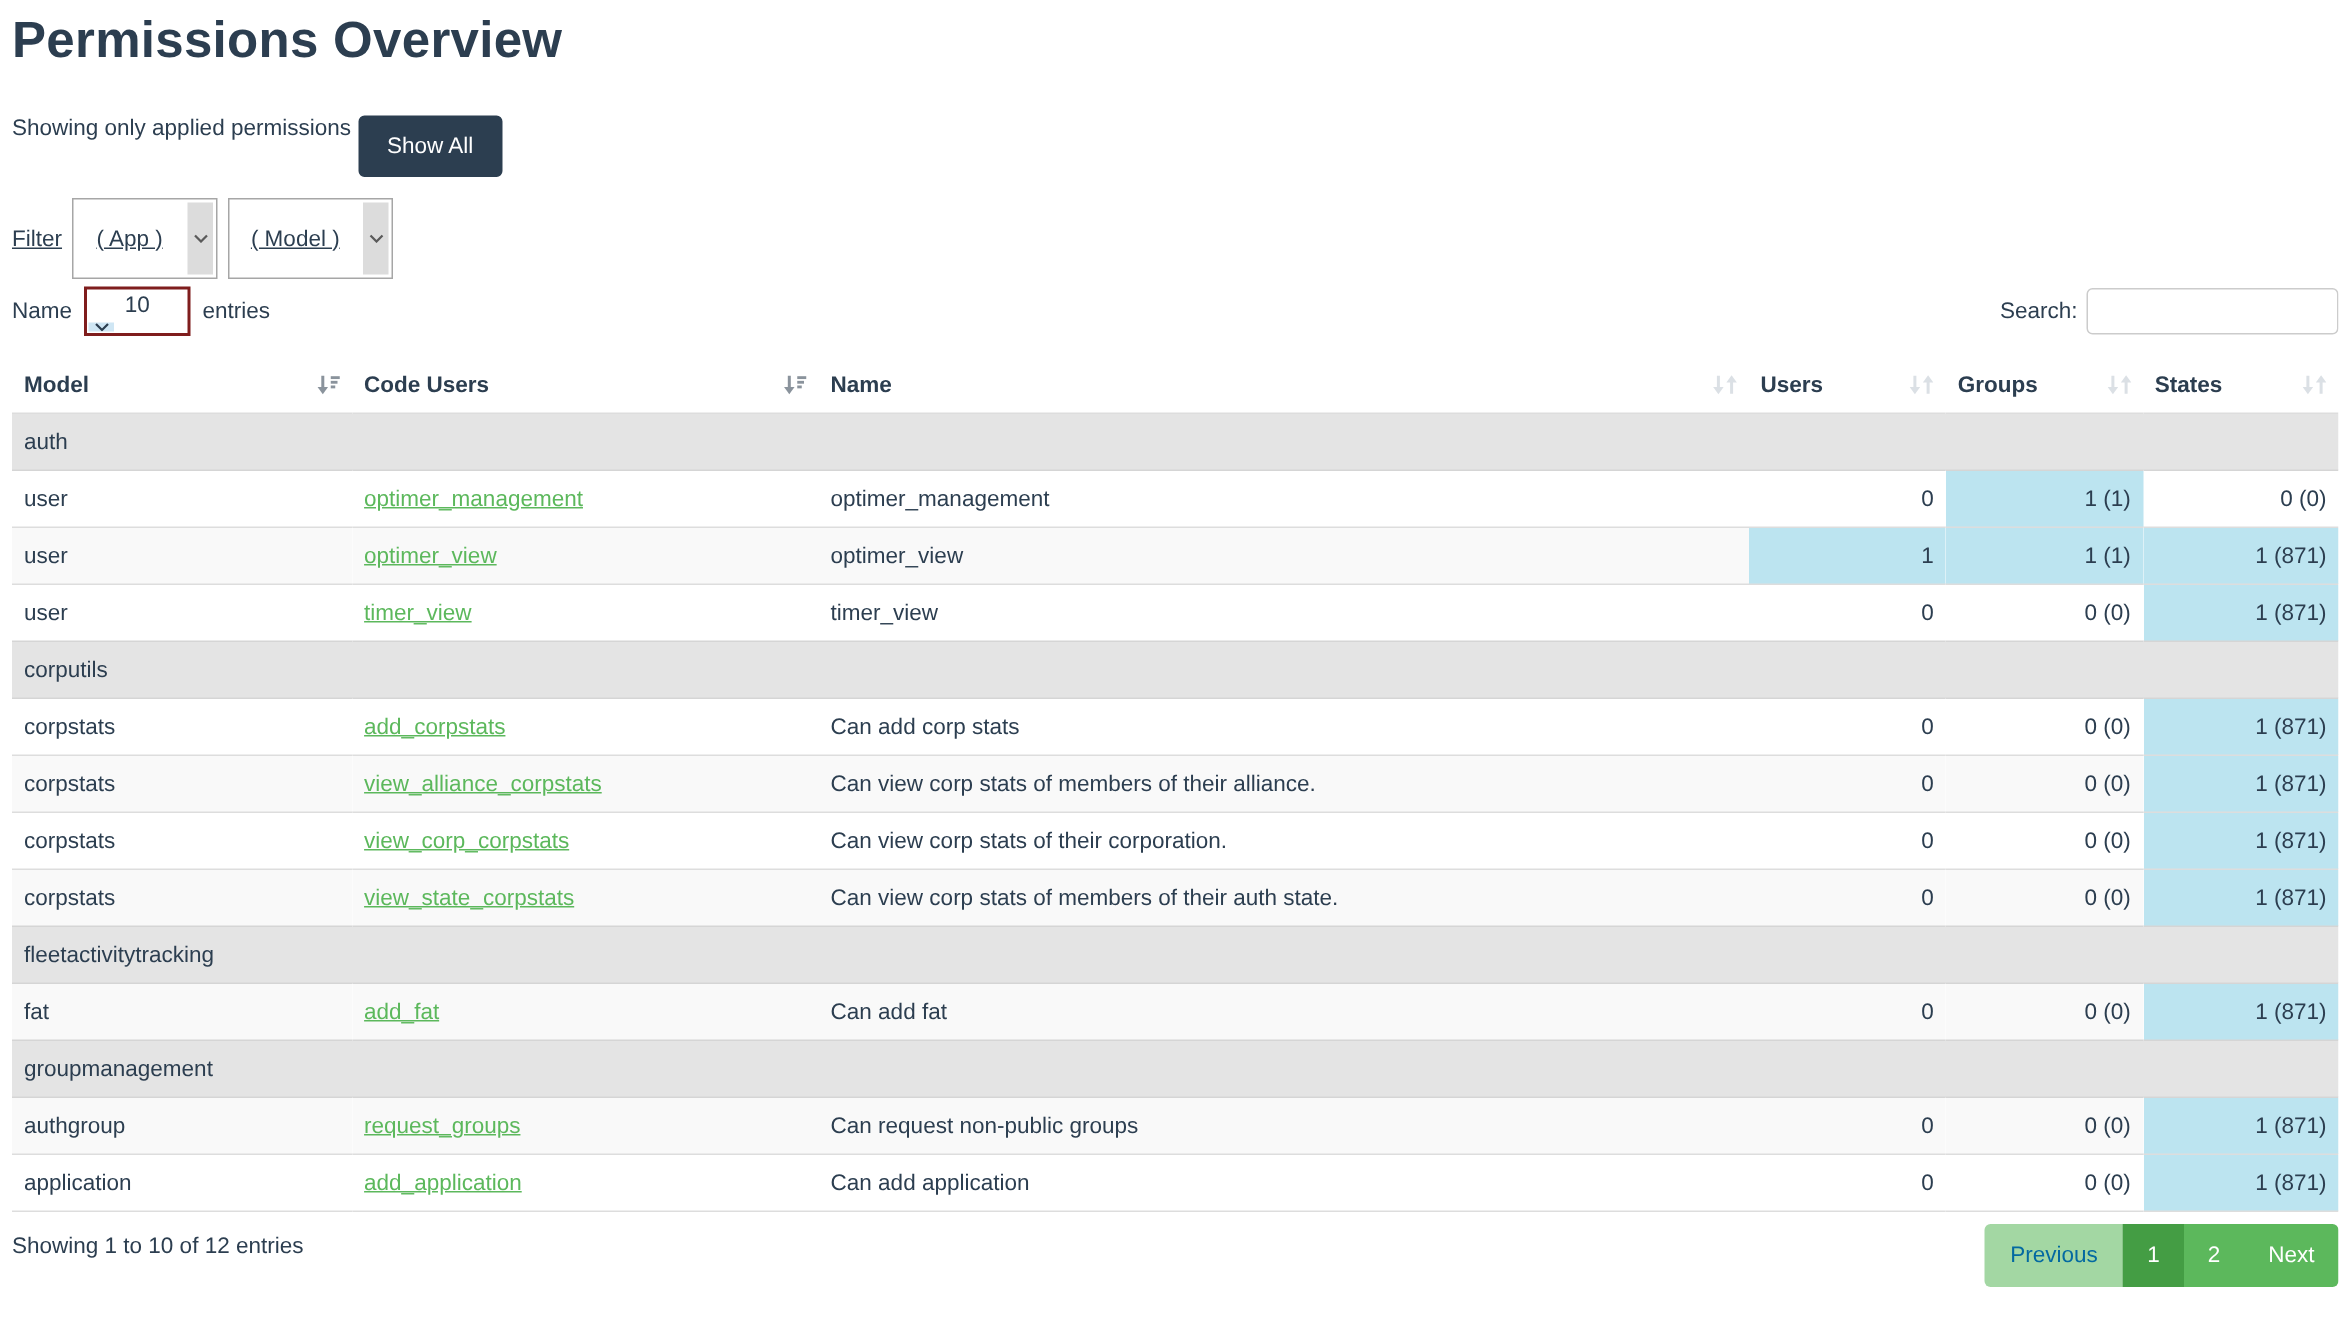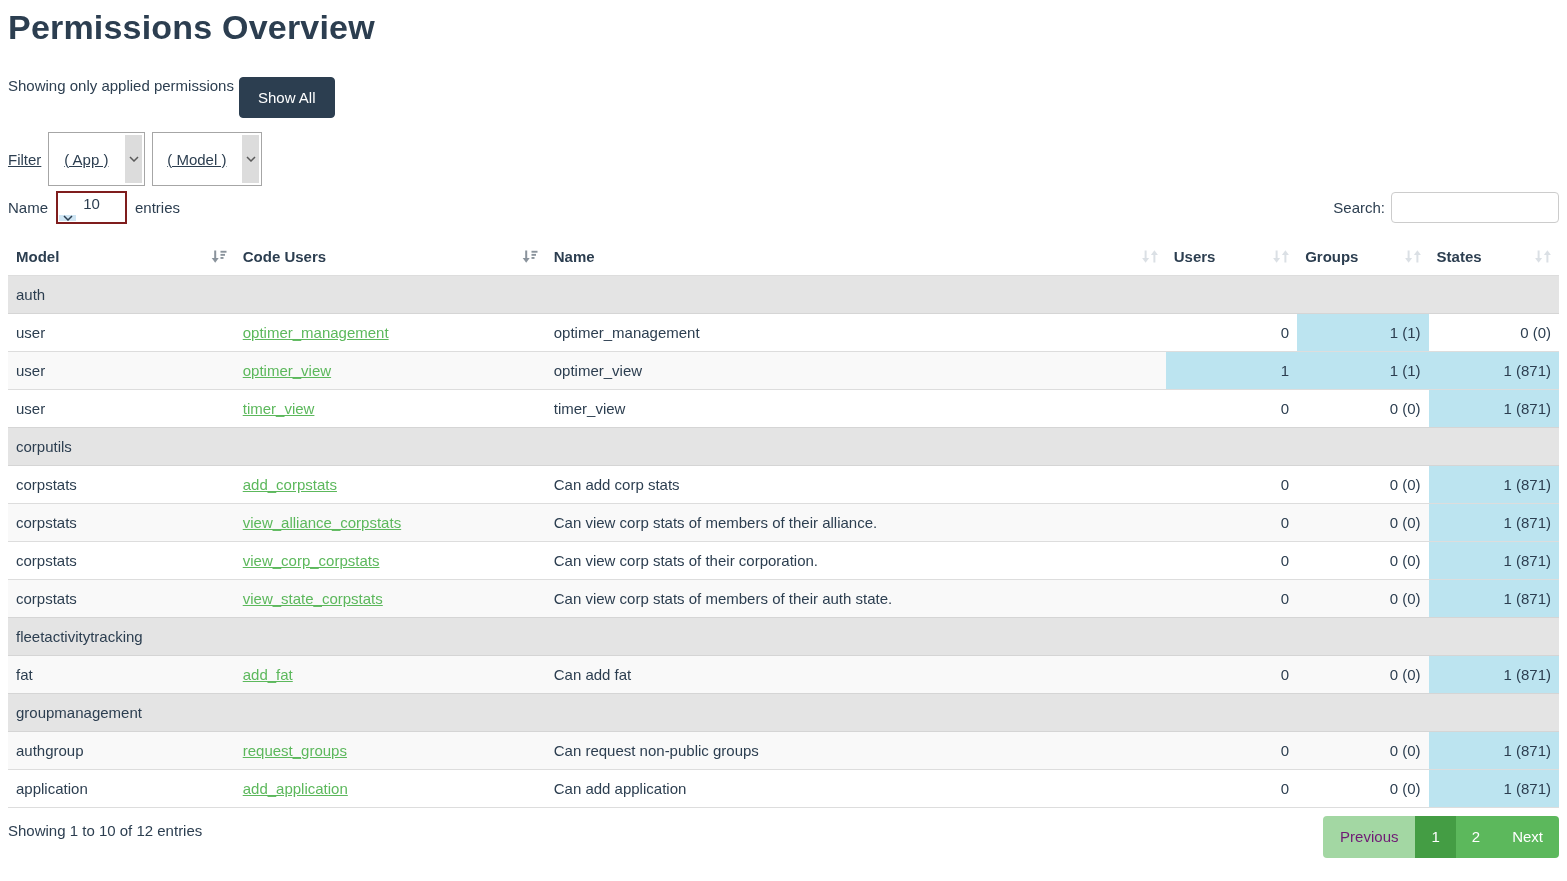--- a/index.html
+++ b/index.html
@@ -127,21 +127,21 @@
     background:#5cb85c;
     color:#fff;
     padding:11px 16px;
     font-size:15px;
     line-height:20px;
     cursor:pointer;
     user-select:none;
   }
   ul.pagination li:first-child { border-radius:4px 0 0 4px; padding:11px 17px; }
   ul.pagination li:last-child { border-radius:0 4px 4px 0; }
-  ul.pagination li.disabled { background:#a3d7a3; color:#701a75; cursor:default; }
+  ul.pagination li.disabled { background:#a3d7a3; color:#0369a1; cursor:default; }
   ul.pagination li.active { background:#449d44; }
 </style>
 </head>
 <body>
 
 <h1 class="page-title">Permissions Overview</h1>
 
 <div class="applied-row">
   <span class="applied-note">Showing only applied permissions</span>
   <button class="btn-showall">Show All</button>

